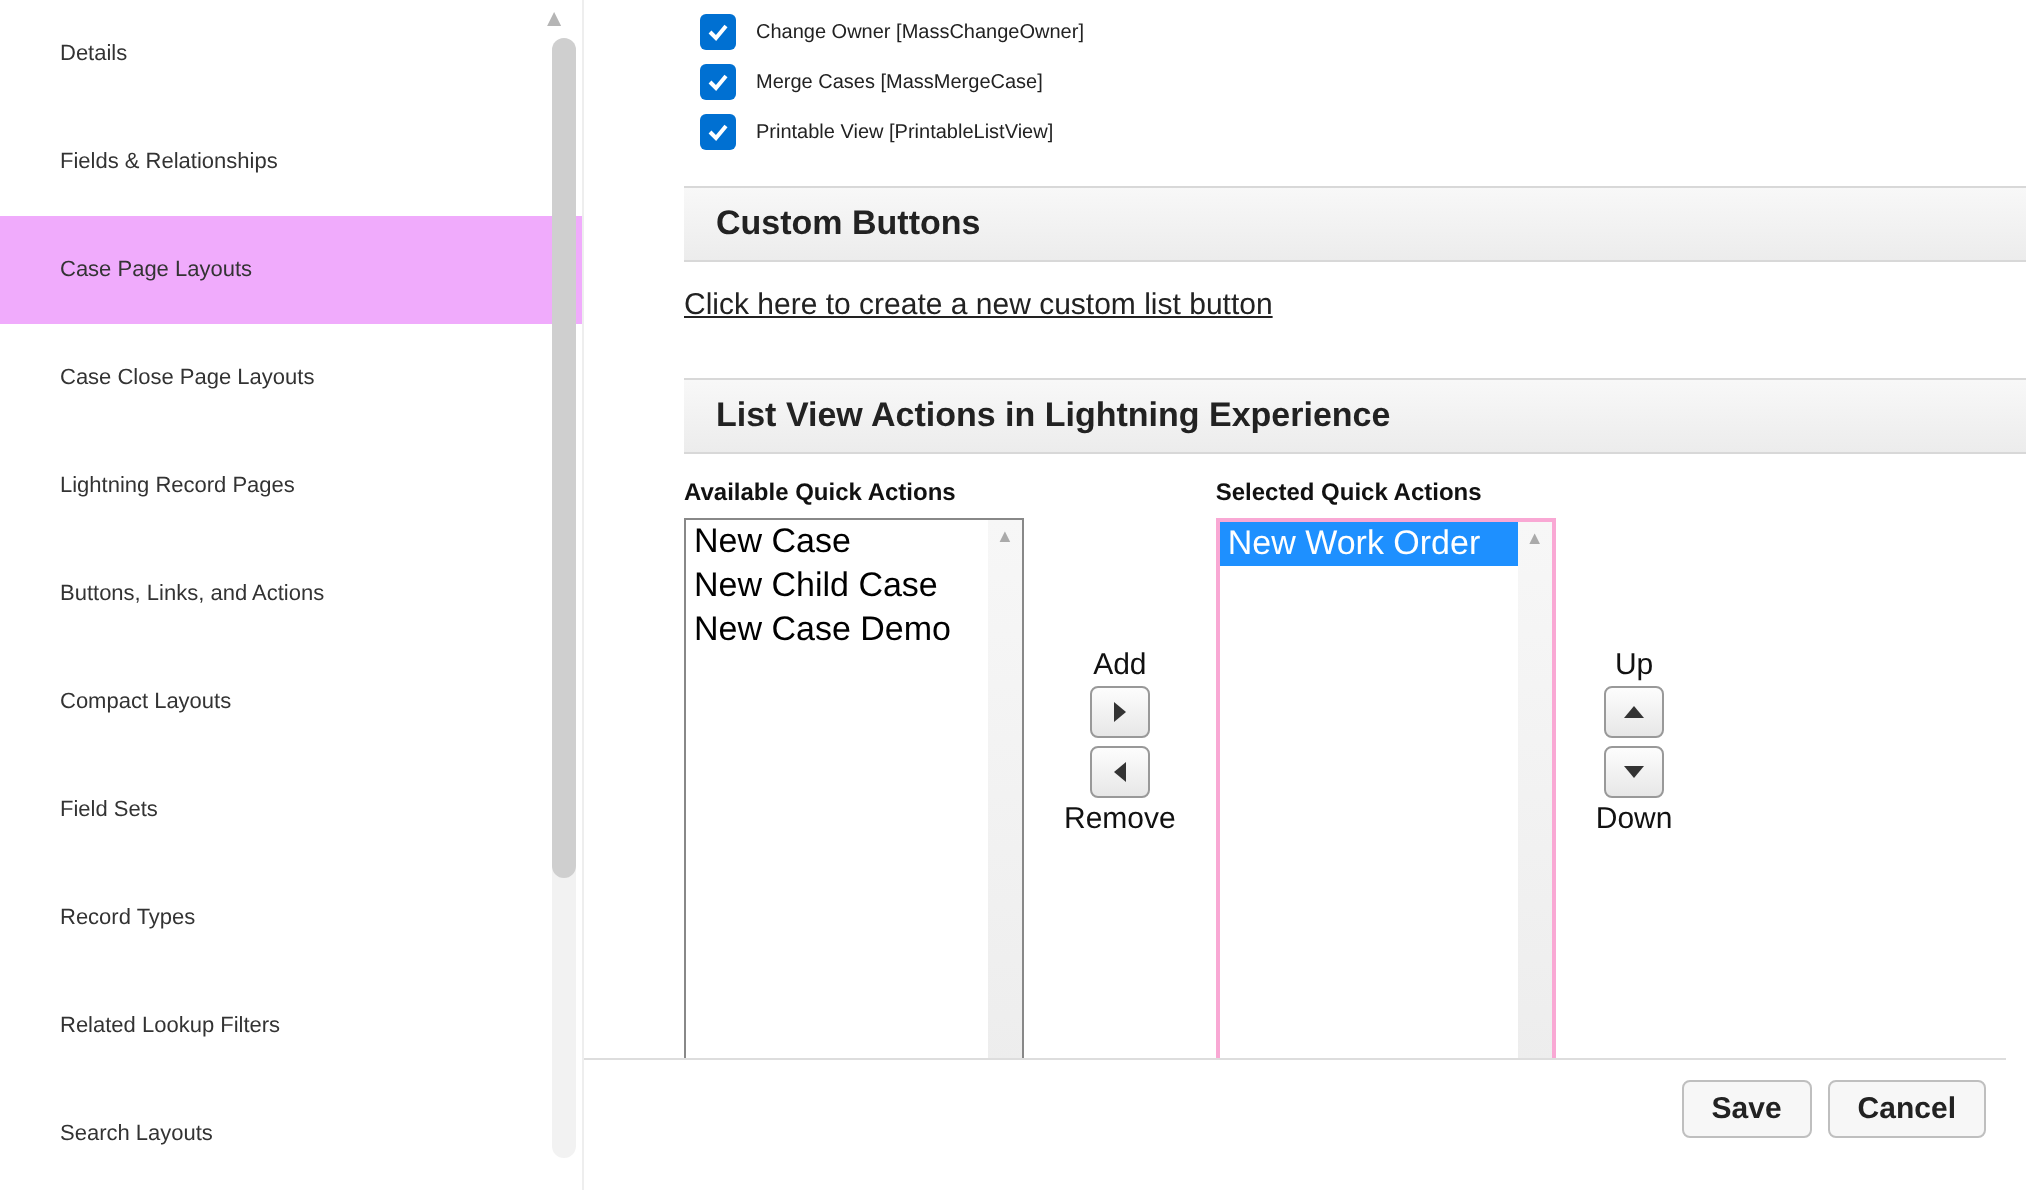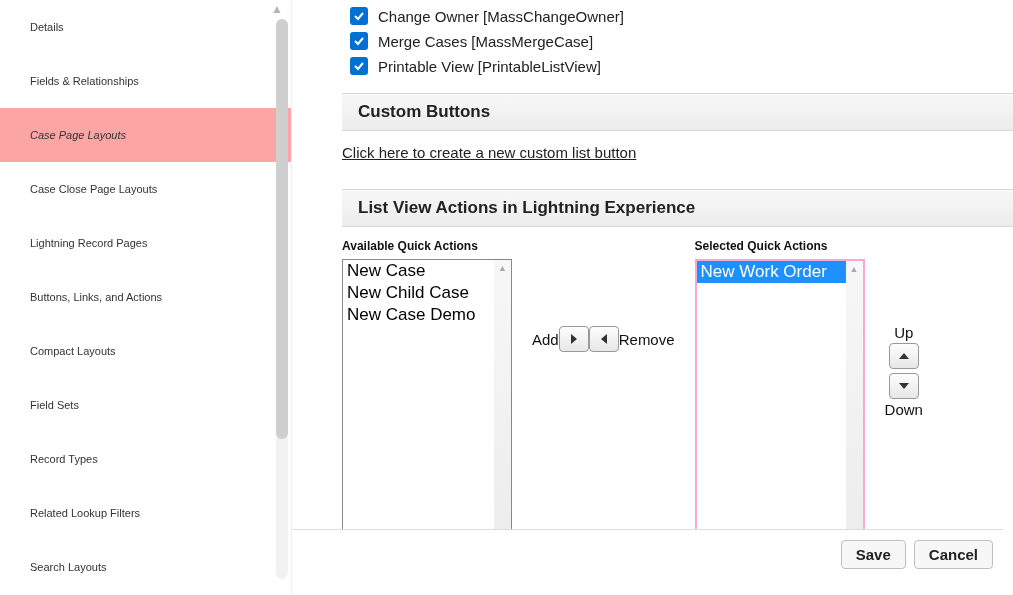--- a/index.html
+++ b/index.html
@@ -26,22 +26,21 @@
     padding-top: 0;
   }
   .sidebar-item {
     font-size: 11px;
     font-weight: 400;
     color: #333;
     padding: 21px 30px;
     cursor: pointer;
   }
   .sidebar-item.active {
-    background: #fca5a5;
-    font-style: italic;
+    background: #f0abfc;
   }
   .sidebar-up-arrow {
     position: absolute;
     top: 2px;
     right: 8px;
     color: #b5b5b5;
     font-size: 12px;
     user-select: none;
   }
   .sidebar-scrollbar {
@@ -80,21 +79,21 @@
     height: 18px;
     background: #0070d2;
     border-radius: 3px;
     display: inline-flex;
     align-items: center;
     justify-content: center;
     margin-right: 10px;
     flex-shrink: 0;
   }
   .checkbox svg { width: 12px; height: 12px; display:block; }
-  .check-label { font-size: 15px; color: #222; }
+  .check-label { font-size: 10px; color: #222; }
   .section-header {
     background: linear-gradient(#f8f8f8,#ececec);
     border-top: 1px solid #d8d8d8;
     border-bottom: 1px solid #d8d8d8;
     font-size: 17px;
     font-weight: 700;
     color: #222;
     padding: 8px 16px;
     margin-top: 18px;
   }
@@ -152,21 +151,21 @@
     padding: 0;
   }
   .list-scroll-arrow {
     font-size: 9px;
     color: #aaa;
     padding: 3px 0;
     user-select:none;
   }
   .mid-col {
     display:flex;
-    flex-direction:row;
+    flex-direction:column;
     align-items:center;
     margin-top: 85px;
   }
   .mid-label { font-size: 15px; color:#111; }
   .arrow-btn {
     width: 30px;
     height: 26px;
     border: 1px solid #999;
     border-radius: 4px;
     background: linear-gradient(#fdfdfd,#e7e7e7);

